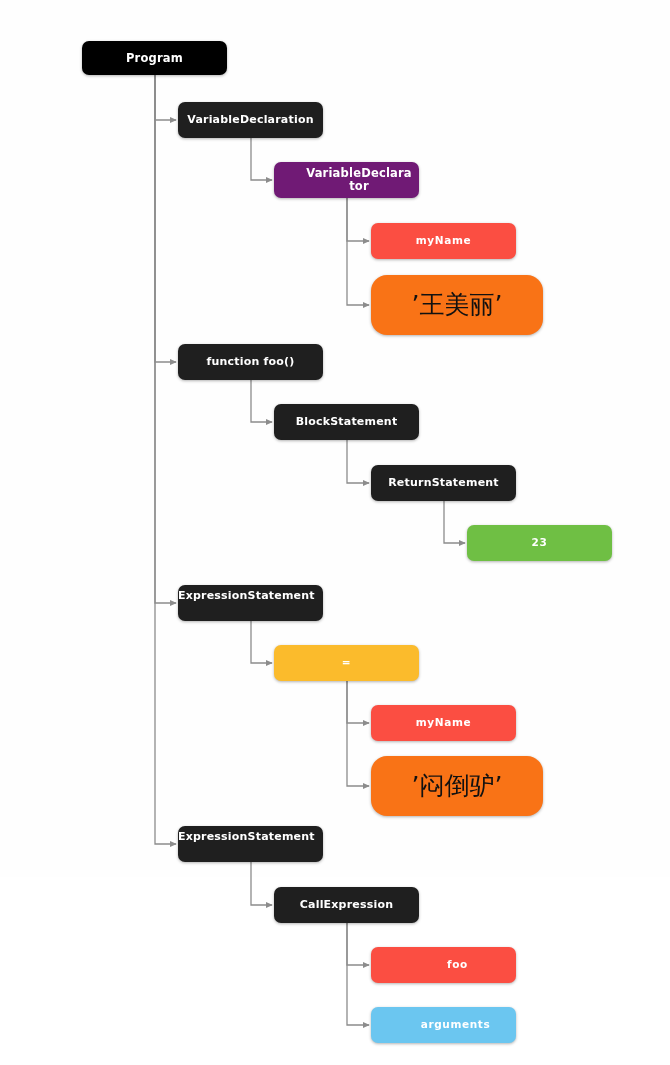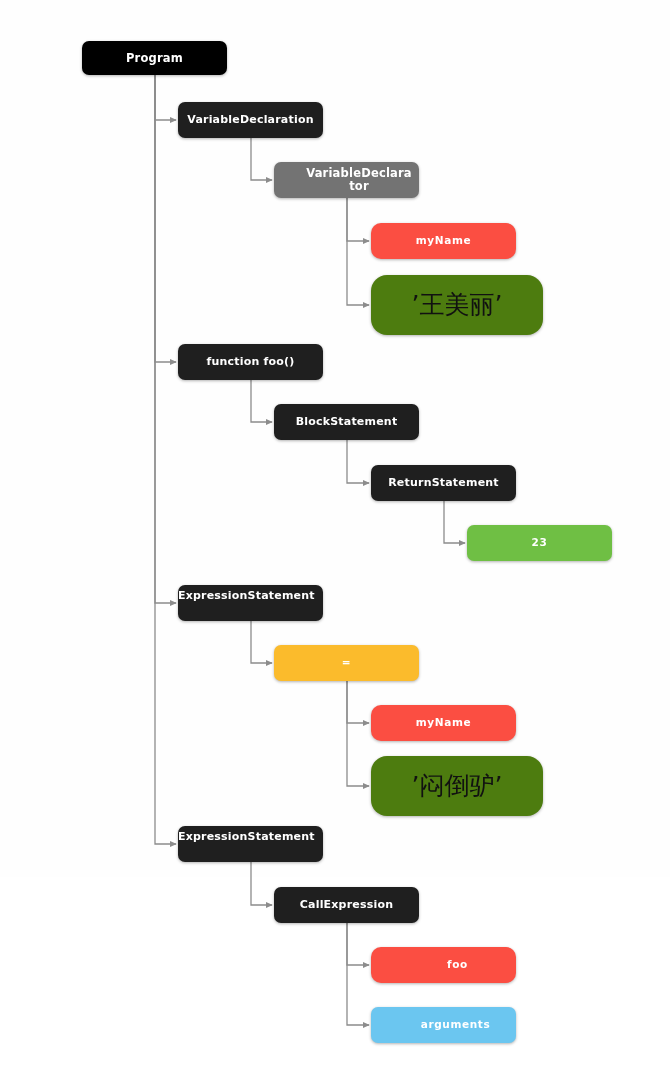--- a/index.html
+++ b/index.html
@@ -59,37 +59,36 @@
     letter-spacing: .2px;
   }
   .k-dark {
     background: #1f1f1f;
     color: #ffffff;
     font-size: 11px;
     font-weight: 700;
     letter-spacing: .2px;
   }
   .k-gray {
-    background: #737373;
+    background: #701a75;
     color: #ffffff;
     font-size: 11.5px;
     font-weight: 700;
     letter-spacing: .2px;
     padding-left: 25px;
   }
   .k-red {
     background: #fb4e42;
     color: #ffffff;
     font-size: 10.5px;
     font-weight: 700;
     letter-spacing: .6px;
-    border-radius: 10px;
   }
   .k-green-bright {
-    background: #4d7c0f;
+    background: #f97316;
     color: #111111;
     font-size: 25px;
     font-weight: 400;
     border-radius: 16px;
     letter-spacing: 0px;
   }
   .k-green-muted {
     background: #6fbf44;
     color: #ffffff;
     font-size: 10.5px;

